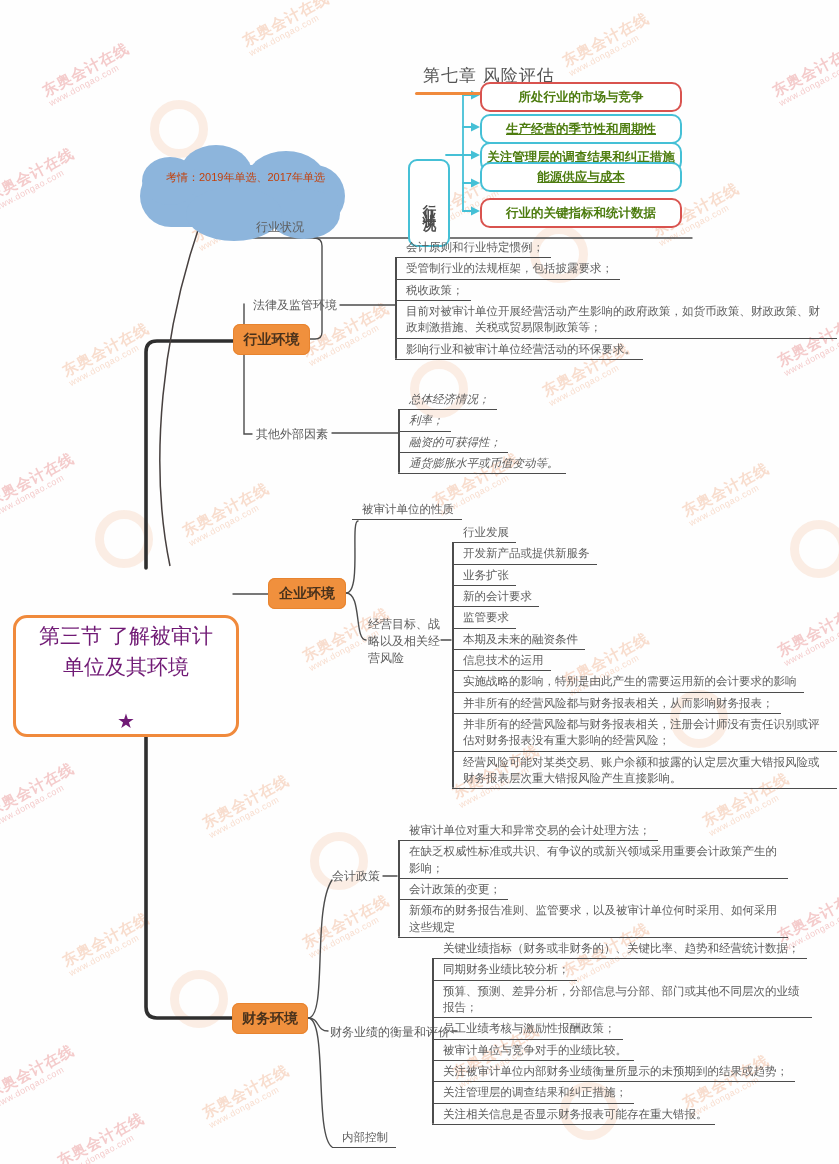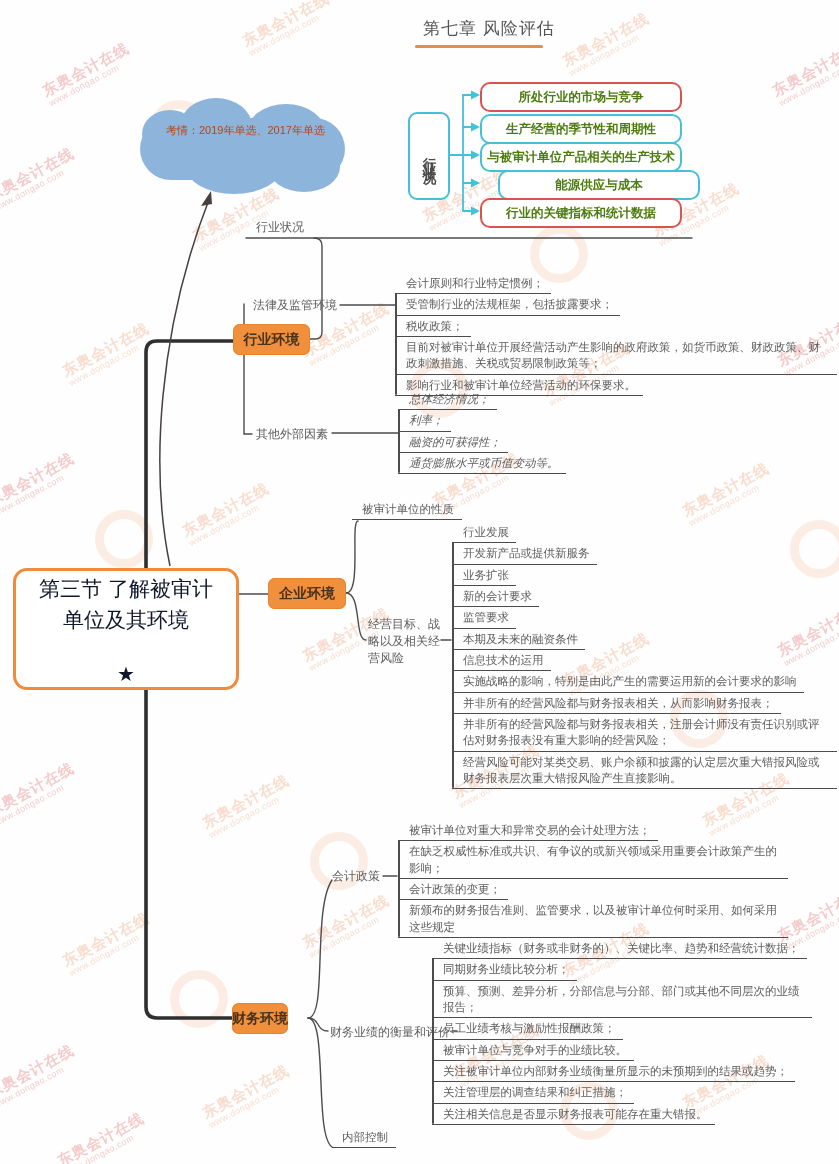--- a/index.html
+++ b/index.html
@@ -18,42 +18,42 @@
   
   #connectors{position:absolute;left:0;top:0;z-index:1;pointer-events:none;}
   .ln{stroke:#4c4c4c;stroke-width:1.4;fill:none;stroke-linecap:round;}
   .spine{stroke:#2f2f2f;stroke-width:3.6;fill:none;stroke-linecap:round;}
   .cy{stroke:#45c0d6;stroke-width:1.8;fill:none;stroke-linecap:round;}
   .cyh{fill:#45c0d6;stroke:none;}
   .ar{stroke:#47403f;stroke-width:1.5;fill:none;}
   .arh{fill:#47403f;stroke:none;}
 
   
-  .abs{position:absolute;z-index:2;}
+  .abs{position:absolute;z-index:2;margin-top:47px;}
   #chapter-title{left:423px;top:17px;font-size:17px;color:#555;letter-spacing:1px;}
   #title-underline{left:415px;top:45px;width:128px;height:3px;background:#f08a3c;border-radius:2px;}
 
   
   #cloud{left:128px;top:98px;width:232px;height:98px;}
   .cb{position:absolute;background:#8db5dc;border-radius:50%;}
   #cloud .txt{position:absolute;left:38px;top:24px;width:178px;color:#c2410c;font-size:11px;line-height:1.55;z-index:3;}
 
   
   #ind-status-box{left:408px;top:112px;width:38px;height:84px;border:2px solid #45c0d6;border-radius:9px;
      background:#fff;display:flex;align-items:center;justify-content:center;
      writing-mode:vertical-rl;letter-spacing:5px;font-size:13.5px;font-weight:bold;color:#4c4c4c;}
   .status-box{position:absolute;left:480px;width:198px;height:26px;background:#fff;border-radius:10px;
      display:flex;align-items:center;justify-content:center;font-size:12.5px;font-weight:bold;color:#4d7c0f;z-index:2;}
   .status-box.red{border:2px solid #d9534f;}
-  .status-box.cyan{border:2px solid #45c0d6;}
+  .status-box.cyan{border:2px solid #45c0d6;text-decoration:underline;}
 
   
   #root-node{left:13px;top:568px;width:220px;height:116px;background:#fff;border:3.5px solid #f08a3c;
      border-radius:14px;display:flex;flex-direction:column;align-items:center;justify-content:center;
-     color:#0f172a;text-align:center;gap:24px;}
+     color:#701a75;text-align:center;gap:24px;}
   #root-node .t{font-size:21px;line-height:1.5;width:186px;}
   #root-node .s{font-size:20px;margin-top:2px;}
 
   
   .bnode{position:absolute;z-index:2;background:#f0903d;border-radius:7px;color:#49321c;font-weight:bold;
      font-size:14px;display:flex;align-items:center;justify-content:center;box-shadow:0 0 0 1px #e8842f inset;}
 
   
   .glabel{position:absolute;z-index:2;font-size:12px;color:#5d5d5d;line-height:1.4;}
   .col{position:absolute;z-index:2;display:flex;flex-direction:column;}
@@ -262,36 +262,36 @@
     <div class="cb" style="left:118px;top:6px;width:80px;height:60px;"></div>
     <div class="cb" style="left:14px;top:12px;width:56px;height:48px;"></div>
     <div class="cb" style="left:140px;top:44px;width:72px;height:50px;"></div>
     <div class="cb" style="left:58px;top:42px;width:96px;height:54px;"></div>
     <div class="txt">考情：2019年单选、2017年单选</div>
   </div>
 
   <div class="abs" id="ind-status-box">行业状况</div>
   <div class="status-box red" style="top:82px;">所处行业的市场与竞争</div>
   <div class="status-box cyan" style="top:114px;">生产经营的季节性和周期性</div>
-  <div class="status-box cyan" style="top:142px;">与被审计单位产品相关的生产技术</div>
-  <div class="status-box cyan" style="top:170px;margin-left:18px;">能源供应与成本</div>
+  <div class="status-box cyan" style="top:142px;">关注管理层的调查结果和纠正措施</div>
+  <div class="status-box cyan" style="top:162px;">能源供应与成本</div>
   <div class="status-box red" style="top:198px;">行业的关键指标和统计数据</div>
 
   <div class="abs" id="root-node">
     <div class="t">第三节 了解被审计单位及其环境</div>
     <div class="s">★</div>
   </div>
 
   <div class="bnode" style="left:233px;top:324px;width:77px;height:31px;">行业环境</div>
   <div class="bnode" style="left:268px;top:578px;width:78px;height:31px;">企业环境</div>
-  <div class="bnode" style="left:232px;top:1003px;width:56px;height:31px;">财务环境</div>
+  <div class="bnode" style="left:232px;top:1003px;width:76px;height:31px;">财务环境</div>
 
   <div class="plain" style="left:256px;top:219px;">行业状况</div>
   <div class="glabel" style="left:253px;top:297px;">法律及监管环境</div>
-  <div class="col" style="left:395px;top:237px;width:442px;margin-top:36px;">
+  <div class="col" style="left:395px;top:237px;width:442px;">
     <div class="leaf">会计原则和行业特定惯例；</div>
     <div class="leaf">受管制行业的法规框架，包括披露要求；</div>
     <div class="leaf">税收政策；</div>
     <div class="leaf">目前对被审计单位开展经营活动产生影响的政府政策，如货币政策、财政政策、财政刺激措施、关税或贸易限制政策等；</div>
     <div class="leaf">影响行业和被审计单位经营活动的环保要求。</div>
   </div>
   <div class="glabel" style="left:256px;top:426px;">其他外部因素</div>
   <div class="col" style="left:398px;top:389px;width:260px;font-style:italic;">
     <div class="leaf">总体经济情况；</div>
     <div class="leaf">利率；</div>

